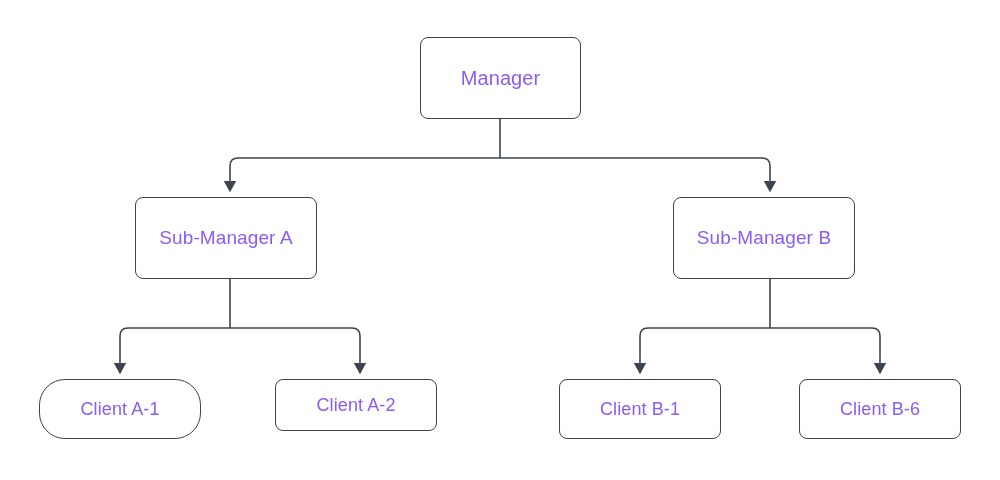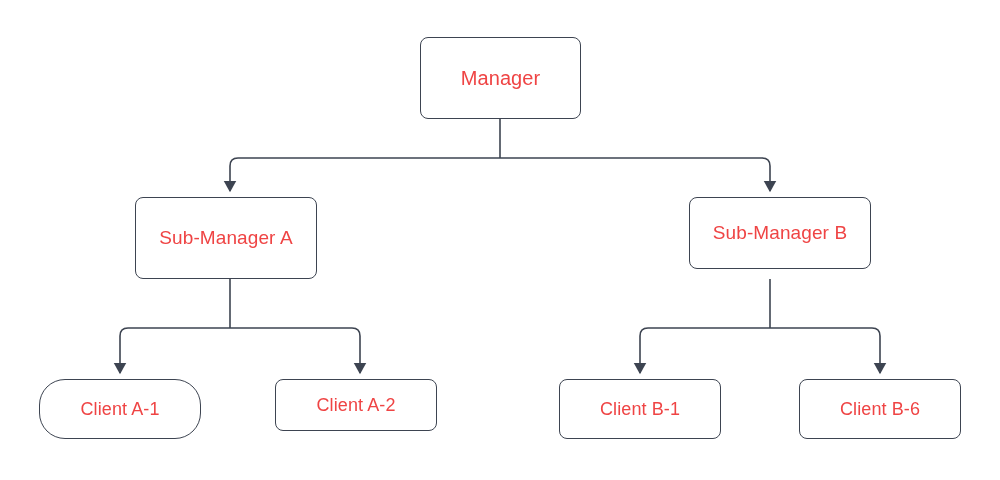--- a/index.html
+++ b/index.html
@@ -32,21 +32,21 @@
     box-sizing: border-box;
     background: #ffffff;
     border: 1.6px solid #3d4451;
     border-radius: 8px;
     display: flex;
     align-items: center;
     justify-content: center;
     z-index: 2;
   }
   .node-label {
-    color: #ef4444;
+    color: #8b5cf6;
     font-family: "Liberation Sans", sans-serif;
     font-size: 20px;
     line-height: 22px;
     letter-spacing: 0.1px;
     white-space: nowrap;
     text-align: center;
   }
   .node.level-2 .node-label { font-size: 19px; }
   .node.level-3 .node-label { font-size: 18px; }
 </style>
@@ -85,21 +85,21 @@
   </svg>
 
   <div class="node level-1" style="left:420px; top:37px; width:161px; height:82px;">
     <span class="node-label">Manager</span>
   </div>
 
   <div class="node level-2" style="left:135px; top:197px; width:182px; height:82px;">
     <span class="node-label">Sub-Manager A</span>
   </div>
 
-  <div class="node level-2" style="left:689px; top:197px; width:182px; height:72px;align-items:center;">
+  <div class="node level-2" style="left:673px; top:197px; width:182px; height:82px;align-items:center;">
     <span class="node-label">Sub-Manager B</span>
   </div>
 
   <div class="node level-3" style="left:39px; top:379px; width:162px; height:60px;border-radius:26px;">
     <span class="node-label">Client A-1</span>
   </div>
 
   <div class="node level-3" style="left:275px; top:379px; width:162px; height:52px;">
     <span class="node-label">Client A-2</span>
   </div>

